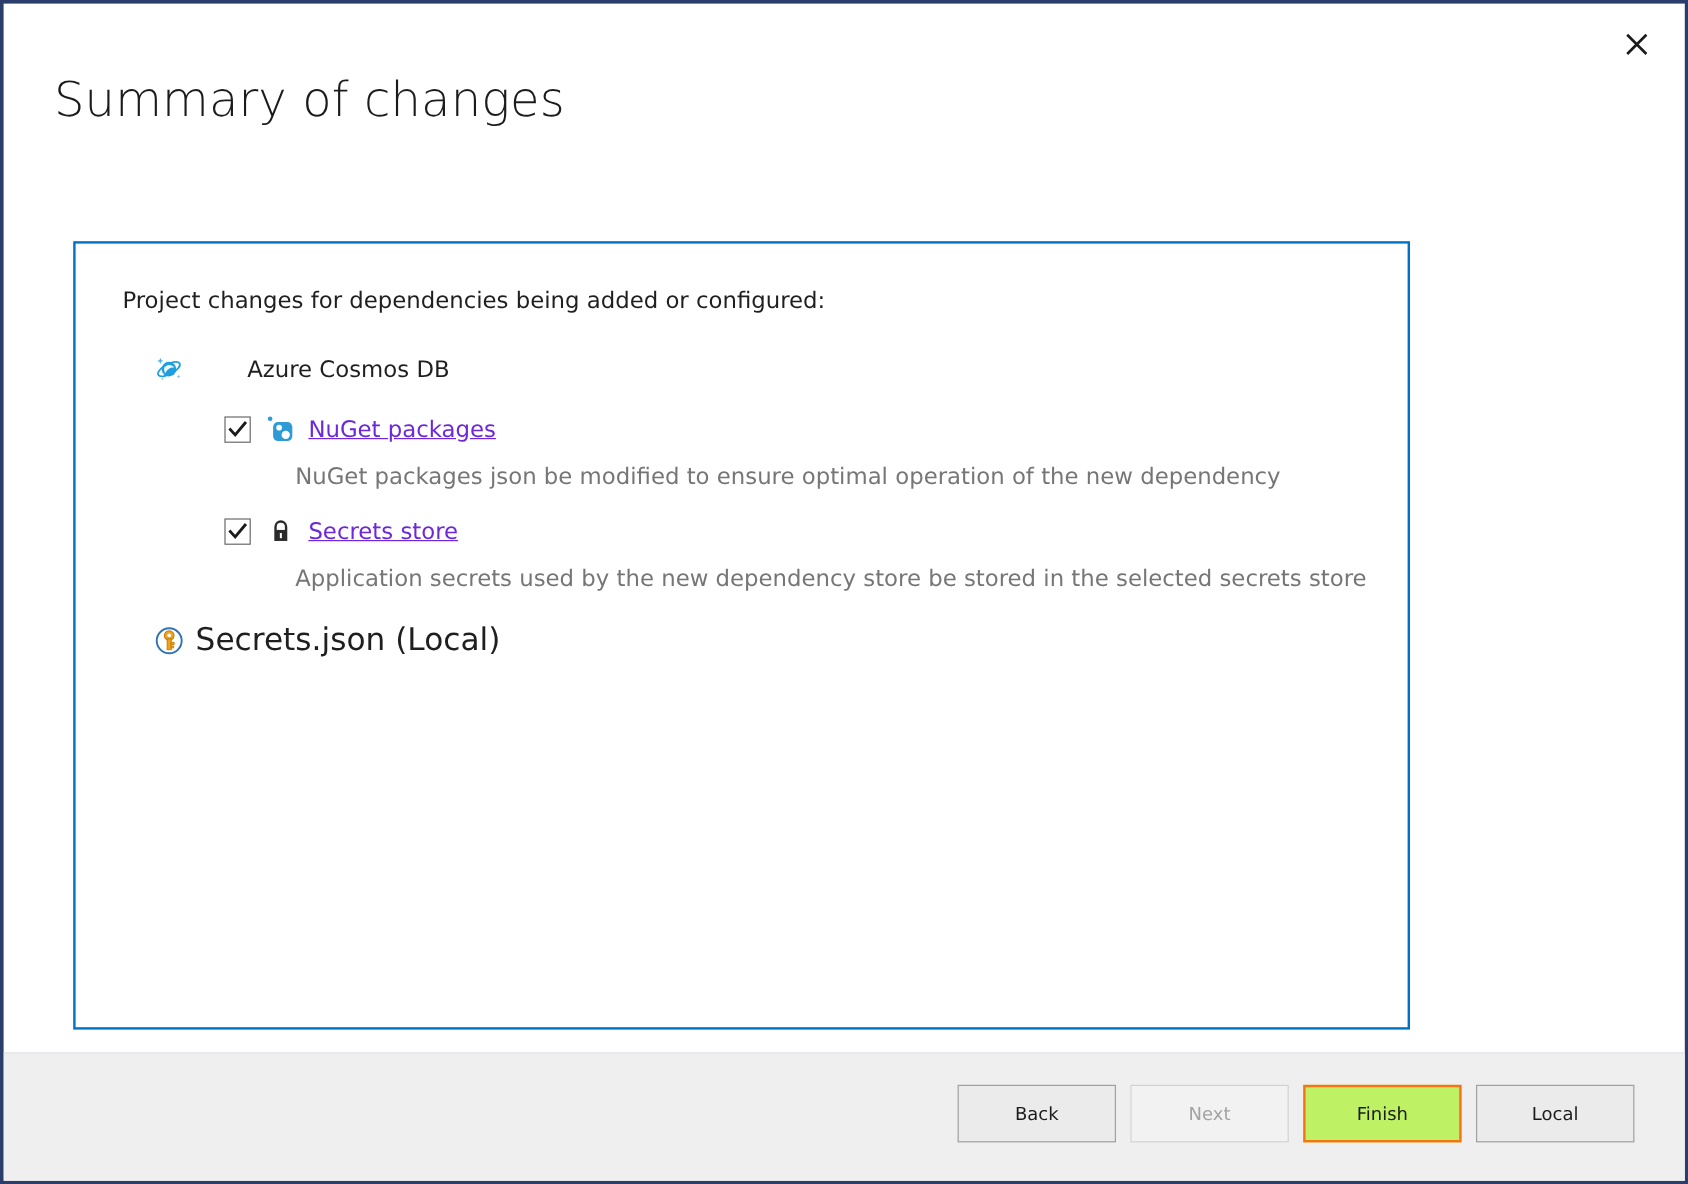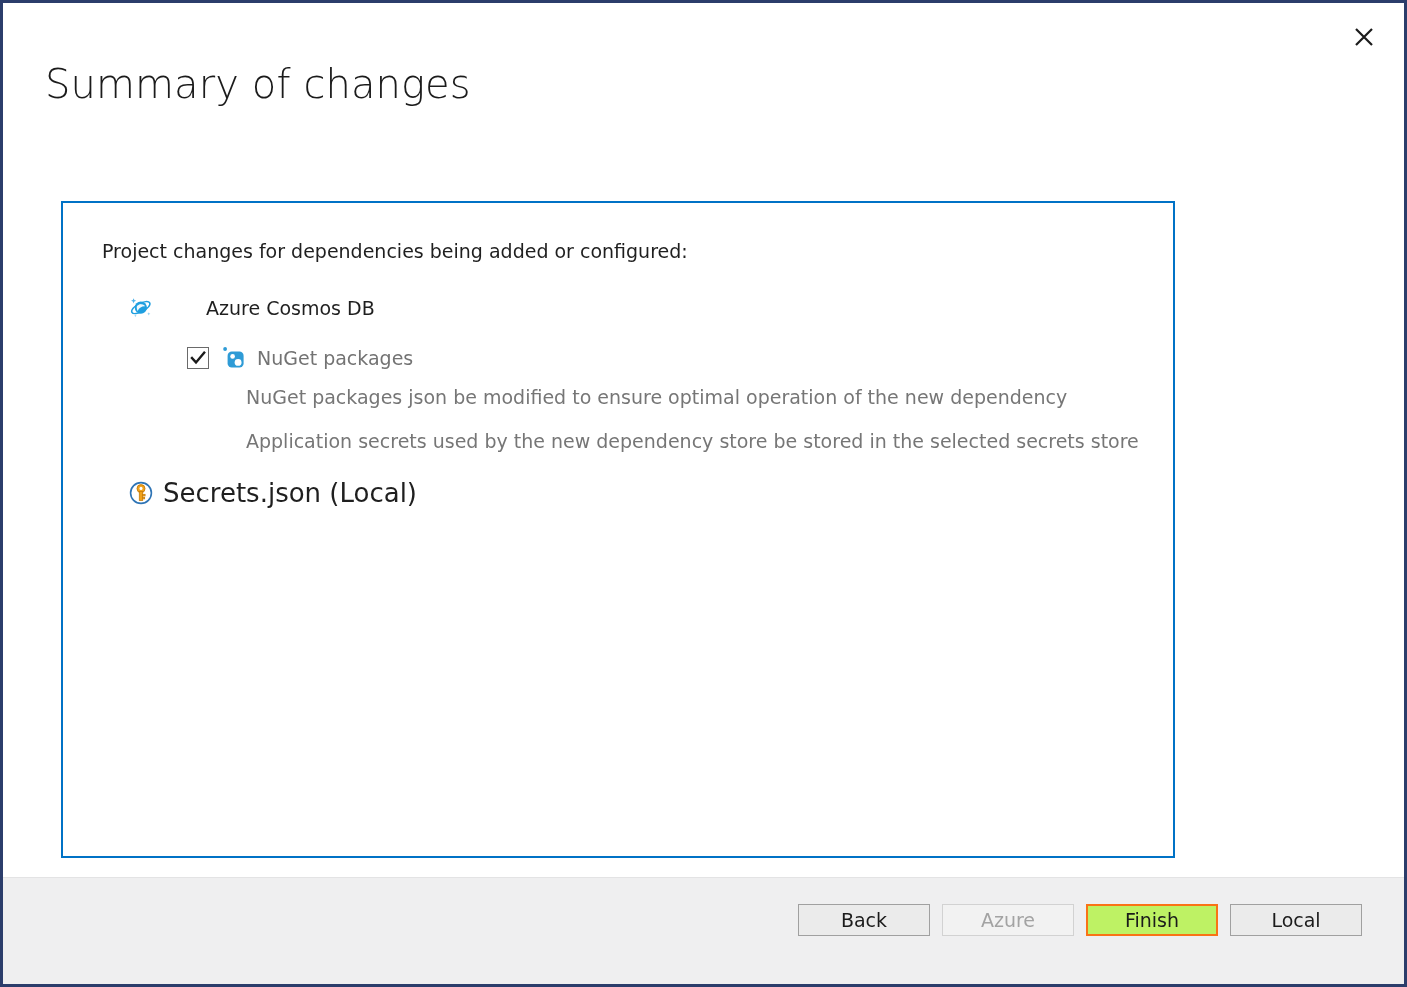--- a/index.html
+++ b/index.html
@@ -105,24 +105,25 @@
     margin-left: 85px;
     margin-top: 22px;
   }
   .child-head {
     display: flex;
     align-items: center;
     height: 26px;
   }
   .child-head .node-label {
     font-size: 19px;
-    color: #737373;
+    color: #6d28d9;
     font-family: "DejaVu Sans", sans-serif;
     margin-left: 11px;
     white-space: nowrap;
+    text-decoration: underline;
   }
   .child-desc {
     margin-left: 59px;
     margin-top: 15px;
     font-size: 19px;
     color: #767676;
     font-family: "DejaVu Sans", sans-serif;
     white-space: nowrap;
   }
 
@@ -185,22 +186,22 @@
     position: absolute;
     right: 42px;
     top: 26px;
     display: flex;
     gap: 12px;
   }
 
   .btn {
     box-sizing: border-box;
     width: 132px;
-    height: 32px;
-    font-size: 19px;
+    height: 48px;
+    font-size: 15px;
     font-family: "DejaVu Sans", sans-serif;
     color: #1b1b1b;
     background: #ebebeb;
     border: 1px solid #a0a0a0;
     cursor: pointer;
     display: flex;
     align-items: center;
     justify-content: center;
     padding: 0;
     line-height: 1;
@@ -268,20 +269,35 @@
               <circle cx="10.6" cy="10.4" r="2.35" fill="#ffffff"></circle>
               <circle cx="16.1" cy="16.4" r="3.45" fill="#ffffff"></circle>
             </svg>
           </span>
           <span class="node-label">NuGet packages</span>
         </div>
         <div class="child-desc">NuGet packages json be modified to ensure optimal operation of the new dependency</div>
       </div>
 
       <div class="tree-child">
+        <div class="child-head">
+          <span class="checkbox">
+            <svg width="18" height="18" viewBox="0 0 18 18">
+              <path d="M3 9 L7 13.4 L15.2 3.6" stroke="#1b1b1b" stroke-width="2.4" fill="none" stroke-linecap="square" stroke-linejoin="miter"></path>
+            </svg>
+          </span>
+          <span class="icon-slot">
+            <svg width="24" height="24" viewBox="0 0 24 24">
+              <path d="M7.6 10.6 V8.0 a4.4 4.4 0 0 1 8.8 0 v2.6" fill="none" stroke="#2b2b2b" stroke-width="2.0"></path>
+              <rect x="6.6" y="10.6" width="10.8" height="9.2" fill="#2b2b2b"></rect>
+              <rect x="11.2" y="13.2" width="1.7" height="4.3" fill="#ffffff"></rect>
+            </svg>
+          </span>
+          <span class="node-label">Secrets store</span>
+        </div>
         <div class="child-desc">Application secrets used by the new dependency store be stored in the selected secrets store</div>
       </div>
 
       <div class="tree-leaf">
         <span class="icon-slot no-left">
           <svg width="24" height="24" viewBox="0 0 24 24">
             <circle cx="12" cy="12" r="10.4" fill="#ffffff" stroke="#2e74b5" stroke-width="1.6"></circle>
             <circle cx="12" cy="7.6" r="4.0" fill="#f0a21b" stroke="#c77c08" stroke-width="0.9"></circle>
             <circle cx="12" cy="7.4" r="1.55" fill="#ffffff"></circle>
             <rect x="10.3" y="10.4" width="3.4" height="9.0" fill="#f0a21b" stroke="#c77c08" stroke-width="0.8"></rect>
@@ -291,19 +307,19 @@
         </span>
         <span class="node-label">Secrets.json (Local)</span>
       </div>
 
     </div>
   </div>
 
   <div class="footer">
     <div class="button-row">
       <button class="btn">Back</button>
-      <button class="btn disabled" disabled="">Azure</button>
+      <button class="btn disabled" disabled="">Next</button>
       <button class="btn focused">Finish</button>
       <button class="btn">Local</button>
     </div>
   </div>
 
 </div>
 
 </body></html>

